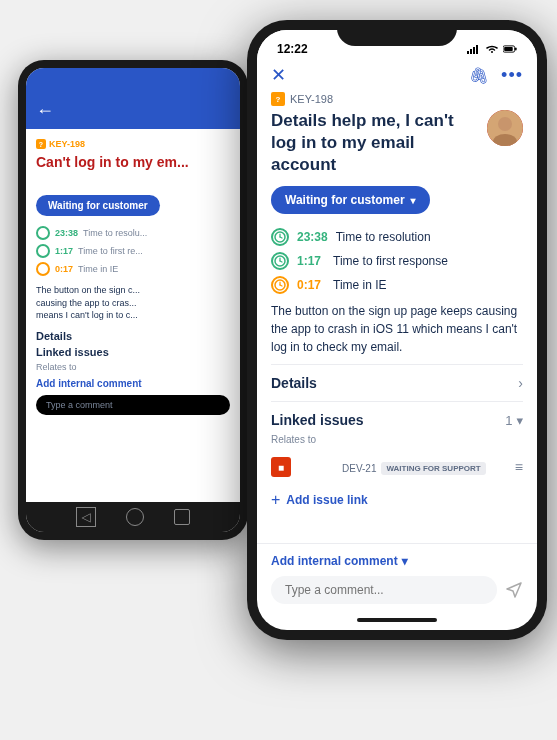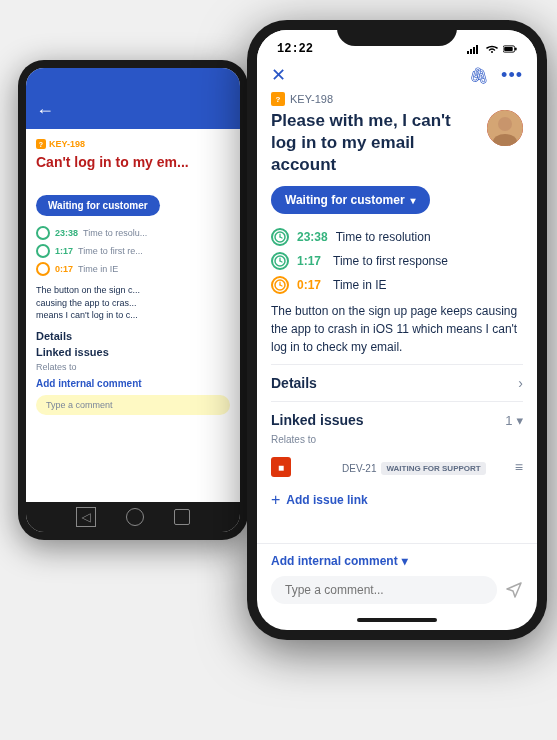--- a/index.html
+++ b/index.html
@@ -219,21 +219,20 @@
       flex-direction: column;
     }
     .front-status-bar {
       background: #fff;
       height: 30px;
       display: flex;
       align-items: flex-end;
       padding: 0 20px 4px 20px;
       justify-content: space-between;
       flex-shrink: 0;
-      font-family: Liberation Mono, monospace;
     }
     .front-time {
       font-size: 12px;
       font-weight: 700;
       color: #000;
     }
     .front-status-icons {
       display: flex;
       align-items: center;
       gap: 4px;
@@ -578,21 +577,21 @@
           <span class="timer-val-orange">0:17</span>
           <span class="timer-label">Time in IE</span>
         </div>
         <div class="back-desc">
           The button on the sign c...<br>causing the app to cras...<br>means I can't log in to c...
         </div>
         <div class="back-section-title">Details</div>
         <div class="back-section-title">Linked issues</div>
         <div style="font-size:9px;color:#7a869a;margin-top:4px;">Relates to</div>
         <div style="font-size:10px;color:#2a56c6;margin-top:6px;font-weight:600;">Add internal comment</div>
-        <div style="background:#fef9c3;border-radius:14px;padding:5px 10px;font-size:9px;color:#7a869a;margin-top:6px;">Type a comment</div>
+        <div style="background:#000000;border-radius:14px;padding:5px 10px;font-size:9px;color:#7a869a;margin-top:6px;">Type a comment</div>
       </div>
       <div class="back-bottom-bar">
         <div class="back-nav-btn">◁</div>
         <div class="back-nav-circle"></div>
         <div class="back-nav-square"></div>
       </div>
     </div>
   </div>
 
   <div class="phone-front">
@@ -635,21 +634,21 @@
       <div class="front-content">
 
         
         <div class="issue-key-row">
           <div class="issue-key-icon">?</div>
           <span class="issue-key-text">KEY-198</span>
         </div>
 
         
         <div class="issue-header-row">
-          <div class="issue-title">Please with me, I can't log in to my email account</div>
+          <div class="issue-title">Details help me, I can't log in to my email account</div>
           <div class="avatar">
             <svg viewBox="0 0 36 36" width="36" height="36" xmlns="http://www.w3.org/2000/svg">
               <circle cx="18" cy="18" r="18" fill="#d4a574"></circle>
               <circle cx="18" cy="14" r="7" fill="#c8956c"></circle>
               <ellipse cx="18" cy="32" rx="12" ry="8" fill="#b07d52"></ellipse>
             </svg>
           </div>
         </div>
 
         

